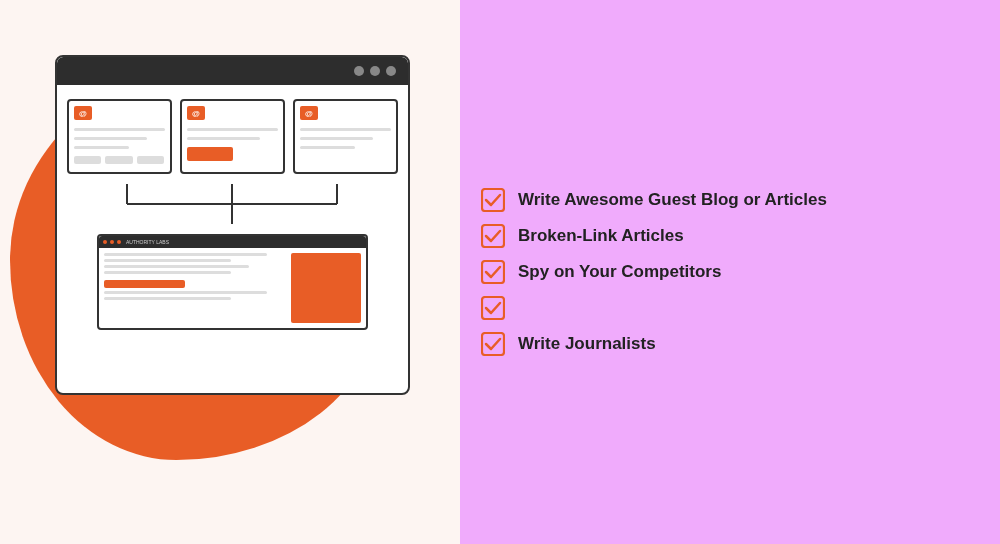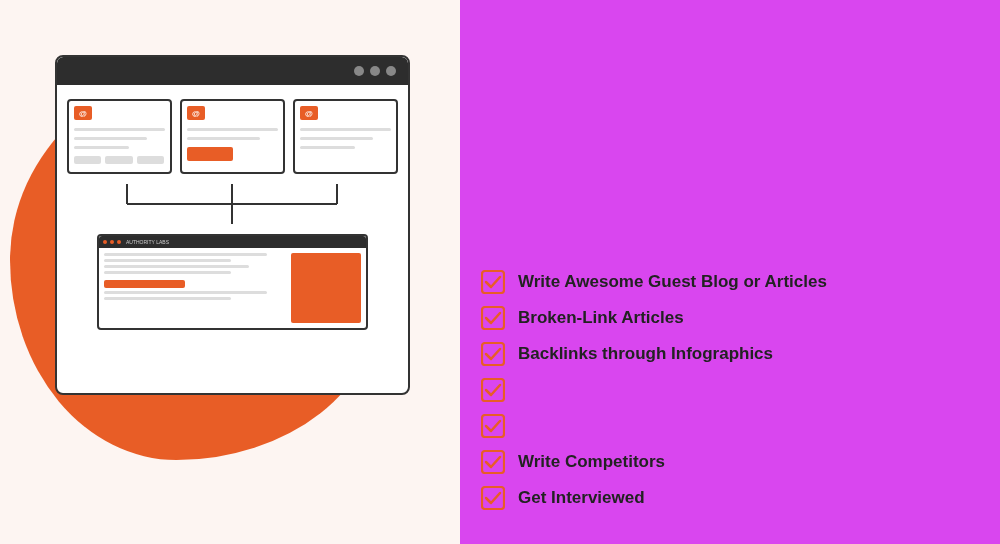--- a/index.html
+++ b/index.html
@@ -204,22 +204,22 @@
       border-radius: 2px;
       margin-top: 3px;
     }
 
     
     .right-panel {
       flex: 1;
       padding: 30px 30px 30px 20px;
       display: flex;
       flex-direction: column;
-      justify-content: flex-end;
-      background: #d946ef;
+      justify-content: center;
+      background: #f0abfc;
     }
 
     .checklist {
       list-style: none;
       display: flex;
       flex-direction: column;
       gap: 4px;
     }
 
     .checklist-item {
@@ -361,50 +361,33 @@
       </span>
       <span class="item-text">Broken-Link Articles</span>
     </li>
       <li class="checklist-item">
       <span class="check-icon">
         <svg viewBox="0 0 24 24" fill="none">
           <rect x="1" y="1" width="22" height="22" rx="3" stroke="#e85d26" stroke-width="2.2"></rect>
           <polyline points="5,12 10,17 19,7" stroke="#e85d26" stroke-width="2.5" stroke-linecap="round" stroke-linejoin="round"></polyline>
         </svg>
       </span>
-      <span class="item-text">Backlinks through Infographics</span>
+      <span class="item-text">Spy on Your Competitors</span>
     </li>
       <li class="checklist-item">
       <span class="check-icon">
         <svg viewBox="0 0 24 24" fill="none">
           <rect x="1" y="1" width="22" height="22" rx="3" stroke="#e85d26" stroke-width="2.2"></rect>
           <polyline points="5,12 10,17 19,7" stroke="#e85d26" stroke-width="2.5" stroke-linecap="round" stroke-linejoin="round"></polyline>
         </svg>
       </span>
     </li>
       <li class="checklist-item">
       <span class="check-icon">
         <svg viewBox="0 0 24 24" fill="none">
           <rect x="1" y="1" width="22" height="22" rx="3" stroke="#e85d26" stroke-width="2.2"></rect>
           <polyline points="5,12 10,17 19,7" stroke="#e85d26" stroke-width="2.5" stroke-linecap="round" stroke-linejoin="round"></polyline>
         </svg>
       </span>
-    </li>
-      <li class="checklist-item">
-      <span class="check-icon">
-        <svg viewBox="0 0 24 24" fill="none">
-          <rect x="1" y="1" width="22" height="22" rx="3" stroke="#e85d26" stroke-width="2.2"></rect>
-          <polyline points="5,12 10,17 19,7" stroke="#e85d26" stroke-width="2.5" stroke-linecap="round" stroke-linejoin="round"></polyline>
-        </svg>
-      </span>
-      <span class="item-text">Write Competitors</span>
-    </li>
-      <li class="checklist-item">
-      <span class="check-icon">
-        <svg viewBox="0 0 24 24" fill="none">
-          <rect x="1" y="1" width="22" height="22" rx="3" stroke="#e85d26" stroke-width="2.2"></rect>
-          <polyline points="5,12 10,17 19,7" stroke="#e85d26" stroke-width="2.5" stroke-linecap="round" stroke-linejoin="round"></polyline>
-        </svg>
-      </span>
-      <span class="item-text">Get Interviewed</span>
+      <span class="item-text">Write Journalists</span>
     </li>
     </ul>
 </div>
 
 </body></html>

